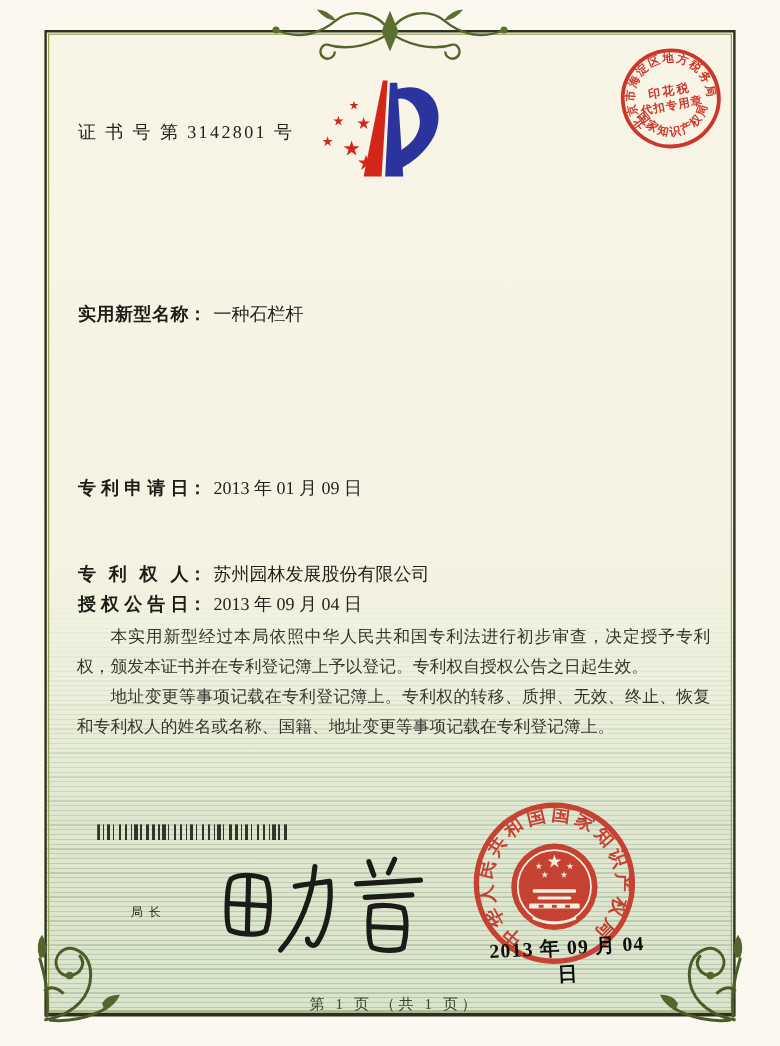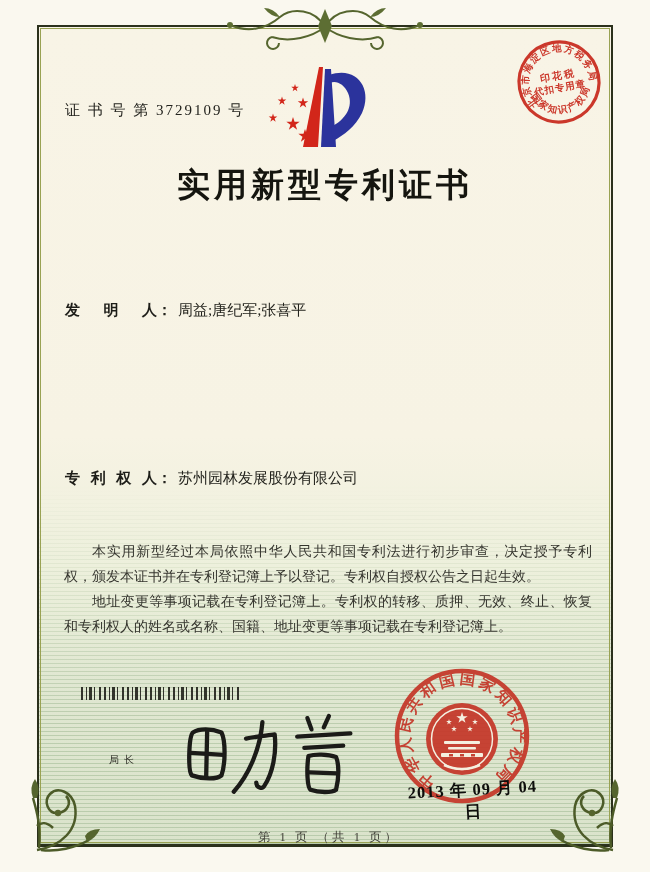--- a/index.html
+++ b/index.html
@@ -27,21 +27,21 @@
     position:absolute;left:0;right:0;top:136px;text-align:center;
     font-size:33px;font-weight:600;letter-spacing:4px;color:#15150f;
   }
   .field{position:absolute;left:26px;font-size:15px;white-space:nowrap;color:#23231d;}
   .f0{top:226px}.f1{top:274px}.f2{top:322px}.f3{top:371px}.f4{top:442px}.f5{top:467px}
   .flabel{display:inline-block;width:92px;text-align:justify;text-align-last:justify;font-weight:700;color:#1d1d18;vertical-align:bottom;}
   .fcolon{font-weight:700;margin:0 6px 0 0;}
   .fvalue{font-weight:500;}
   .bodytext{
     position:absolute;left:25px;top:492px;width:528px;
-    font-size:14px;line-height:25px;color:#35352e;text-align:justify;margin-top:20px;
+    font-size:14px;line-height:25px;color:#35352e;text-align:justify;
   }
   .bodytext p{margin:0;text-indent:2em;}
   .barcode{
     position:absolute;left:42px;top:660px;width:160px;height:13px;
     background:repeating-linear-gradient(90deg,
       #15150f 0 2px,transparent 2px 5px,
       #15150f 5px 6px,transparent 6px 8px,
       #15150f 8px 11px,transparent 11px 13px,
       #15150f 13px 14px,transparent 14px 18px,
       #15150f 18px 20px,transparent 20px 23px);
@@ -117,43 +117,48 @@
       <path d="M14,82 C30,84 48,80 62,72"></path>
       <path d="M26,60 C20,54 14,54 10,58"></path>
     </g>
     <g fill="#55652e">
       <path d="M6,30 q-4,-11 2,-19 q6,9 2,19z"></path>
       <path d="M60,74 q9,-4 13,-13 q-11,0 -15,7z"></path>
       <circle cx="31" cy="45" r="3.2"></circle>
     </g>
   </svg>
 
-  <div class="cert-no">证 书 号 第 3729109 号</div>
+  <div class="cert-no">证 书 号 第 3142801 号</div>
 
   <svg class="logo" viewBox="0 0 122 92">
     <g fill="#d2261a">
       <use href="#star5" transform="translate(36,25) scale(4)"></use>
       <use href="#star5" transform="translate(23,38) scale(4.5)"></use>
       <use href="#star5" transform="translate(44,40) scale(5.5)"></use>
       <use href="#star5" transform="translate(14,55) scale(4.5)"></use>
       <use href="#star5" transform="translate(34,61) scale(7)"></use>
       <use href="#star5" transform="translate(46,73) scale(7)"></use>
     </g>
     <polygon points="60,4 64,4 59,84 44,84" fill="#d2261a"></polygon>
     <polygon points="66,6 72,6 77,84 62,84" fill="#2b339c"></polygon>
     <path d="M70,12 C98,2 114,26 103,50 C96,64 85,72 74,78 L72,64 C86,57 95,44 89,30 C85,21 77,17 71,20 Z" fill="#2b339c"></path>
   </svg>
 
-  <div class="title">实用新型专利证书</div>
-
-  <div class="field f1">
-    <span class="flabel">发明人</span><span class="fcolon">：</span><span class="fvalue">周益;唐纪军;张喜平</span>
+
+  <div class="field f0">
+    <span class="flabel">实用新型名称</span><span class="fcolon">：</span><span class="fvalue">一种石栏杆</span>
+  </div>
+  <div class="field f3">
+    <span class="flabel">专利申请日</span><span class="fcolon">：</span><span class="fvalue">2013 年 01 月 09 日</span>
   </div>
   <div class="field f4">
     <span class="flabel">专利权人</span><span class="fcolon">：</span><span class="fvalue">苏州园林发展股份有限公司</span>
+  </div>
+  <div class="field f5">
+    <span class="flabel">授权公告日</span><span class="fcolon">：</span><span class="fvalue">2013 年 09 月 04 日</span>
   </div>
 
   <div class="bodytext">
     <p>本实用新型经过本局依照中华人民共和国专利法进行初步审查，决定授予专利权，颁发本证书并在专利登记簿上予以登记。专利权自授权公告之日起生效。</p>
     <p>地址变更等事项记载在专利登记簿上。专利权的转移、质押、无效、终止、恢复和专利权人的姓名或名称、国籍、地址变更等事项记载在专利登记簿上。</p>
   </div>
 
   <div class="barcode"></div>
 
   <div class="sig-role">局长</div>

